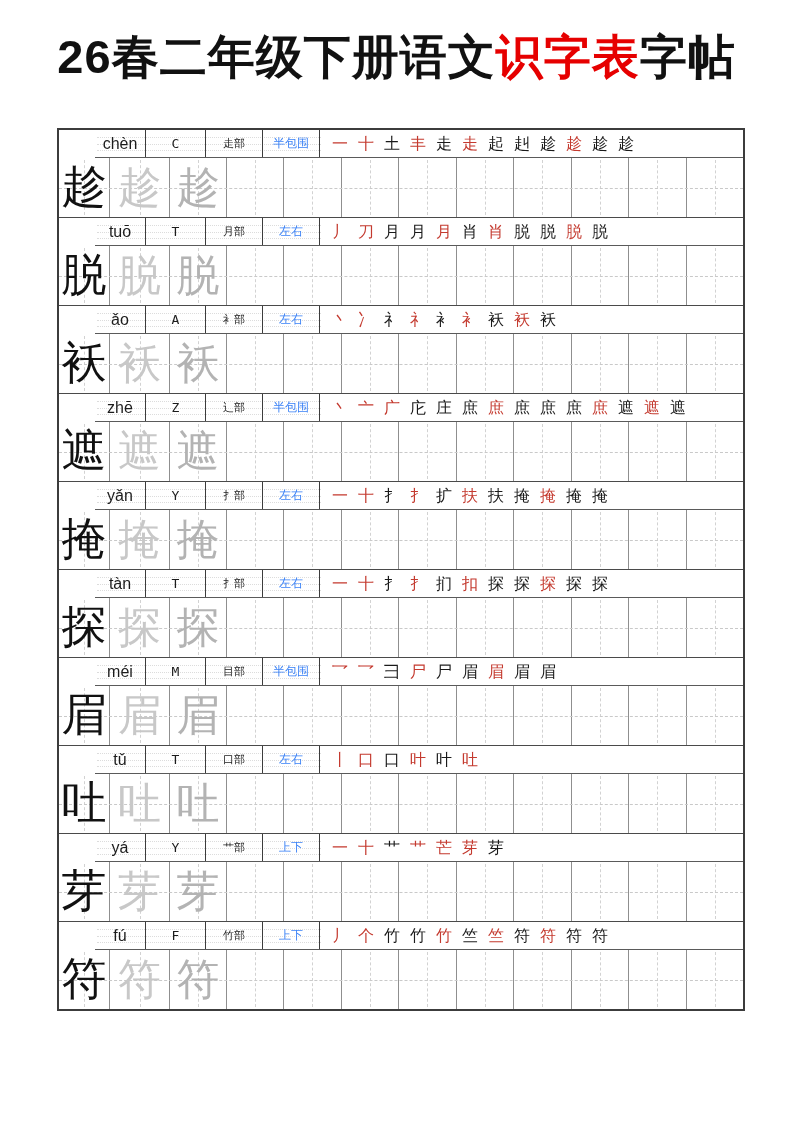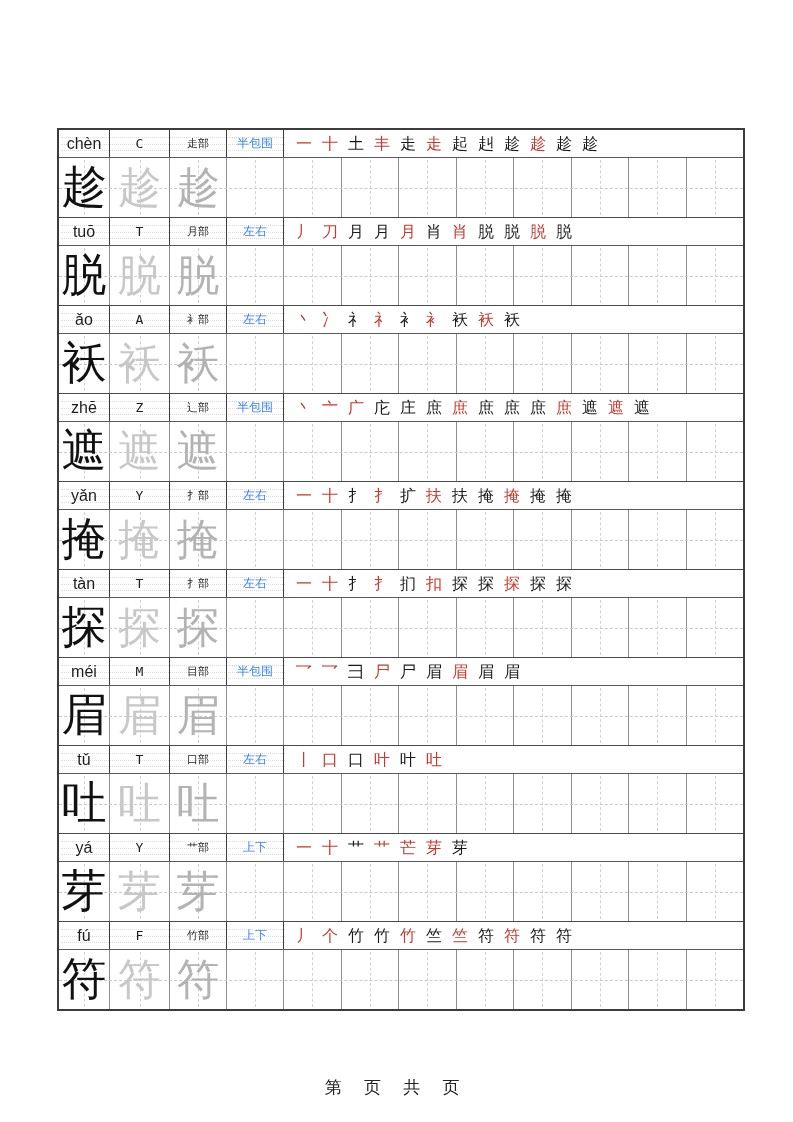--- a/index.html
+++ b/index.html
@@ -4,21 +4,21 @@
 <style>
   html,body{margin:0;padding:0;background:#fff;}
   .page{position:relative;width:793px;height:1122px;background:#ffffff;overflow:hidden;
         font-family:"Liberation Sans", sans-serif;}
   .title{position:absolute;top:26px;left:0;right:0;text-align:center;
          font-size:47px;font-weight:bold;color:#111;letter-spacing:1px;
          font-family:"Liberation Sans", sans-serif;white-space:nowrap;}
   .title .hl{color:#e60000;}
   .sheet{position:absolute;left:57px;top:128px;width:684px;border:2px solid #3c3c3c;background:#fff;}
   .block{}
-  .info-row{display:flex;height:27px;border-bottom:1px solid #5a5a5a;position:relative;}
+  .info-row{display:flex;height:27px;border-bottom:1px solid #5a5a5a;position:relative;margin-left:36px;}
   .guides{position:absolute;left:0;top:0;width:228px;height:100%;pointer-events:none;z-index:0;}
   .guides i{position:absolute;left:2px;right:2px;border-top:1px dotted #dcdcdc;}
   .guides i:nth-child(1){top:25%;}
   .guides i:nth-child(2){top:50%;}
   .guides i:nth-child(3){top:75%;}
   .info-cell{box-sizing:border-box;border-right:1px solid #3c3c3c;display:flex;
              align-items:center;justify-content:center;position:relative;z-index:1;}
   .w1{width:51px;} .w2{width:60px;} .w3{width:57px;align-items:center;} .w4{width:57px;}
   .pinyin{font-size:16px;color:#1c1c1c;}
   .initial{font-size:13px;color:#1c1c1c;font-family:"DejaVu Sans Mono", monospace;}
@@ -43,20 +43,23 @@
   .trace1{color:#c8c8c8;font-size:43px;}
   .trace2{color:#b3b3b3;font-size:43px;}
   .footer{position:absolute;top:1076px;left:0;right:0;text-align:center;
           font-size:17px;letter-spacing:9px;color:#222;
           font-family:"Liberation Serif", serif;}
 </style>
 </head>
 <body>
 
 <div class="page">
+  <div class="title">
+    <span>26春二年级下册语文</span><span class="hl">识字表</span><span>字帖</span>
+  </div>
   <div class="sheet" id="sheet">
   <div class="block">
     <div class="info-row">
       <div class="guides">
             <i></i>
             <i></i>
             <i></i>
           </div>
       <div class="info-cell w1">
         <span class="pinyin">chèn</span>
@@ -585,14 +588,13 @@
           <div class="pcell flex"></div>
           <div class="pcell flex"></div>
           <div class="pcell flex"></div>
           <div class="pcell flex"></div>
           <div class="pcell flex"></div>
           <div class="pcell flex"></div>
           <div class="pcell flex"></div>
         </div>
   </div>
 </div>
-  <div class="footer">第 页 共 页</div>
 </div>
 
 </body></html>

